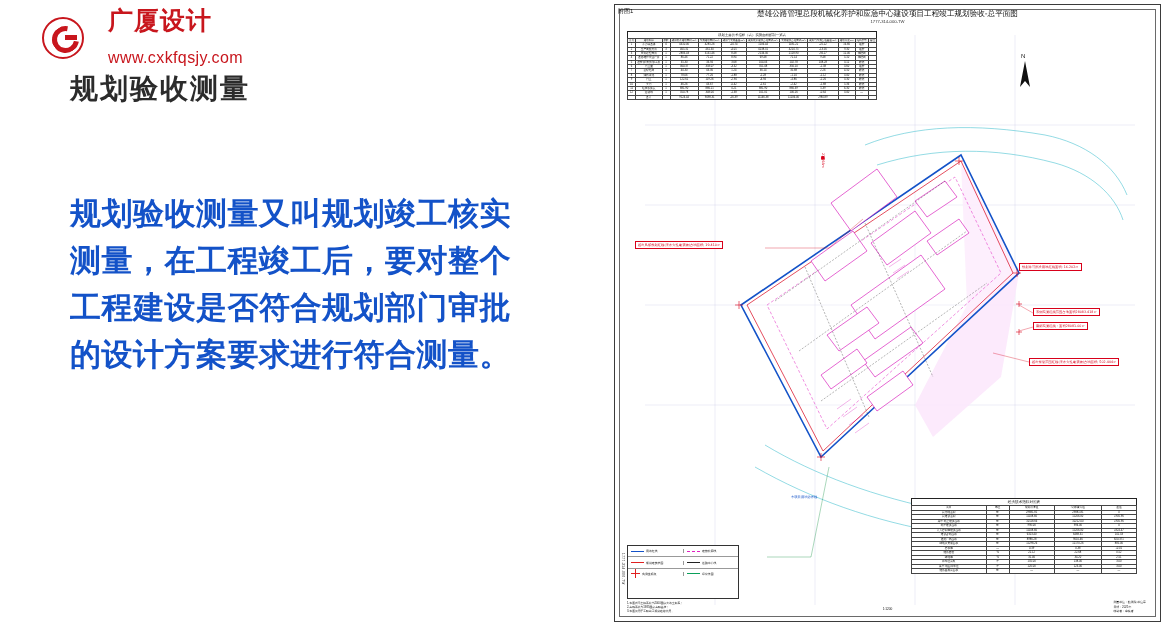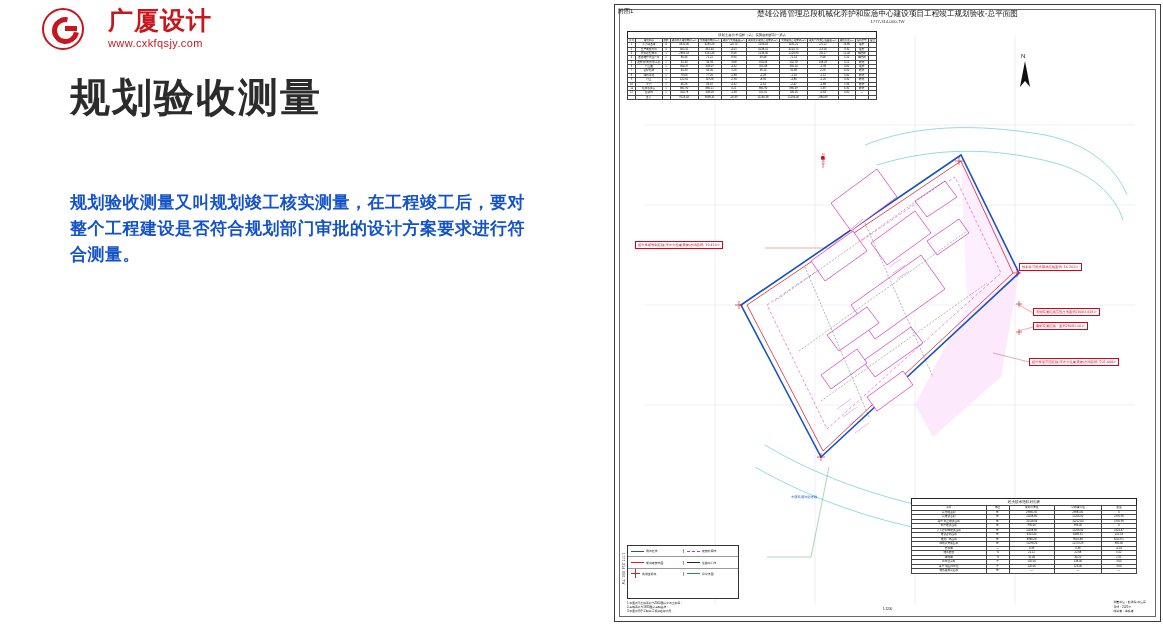--- a/index.html
+++ b/index.html
@@ -30,37 +30,37 @@
   }
   .logo-mark .bar{
     position:absolute;right:5px;top:16px;width:12px;height:5px;background:#c8161d;
   }
   .logo-text{line-height:1.05;}
   .logo-cn{
     font-family:"DejaVu Sans",sans-serif;
     font-size:25px;font-weight:bold;color:#c8161d;letter-spacing:1px;
   }
   .logo-en{
-    font-size:11px;color:#c8161d;letter-spacing:.4px;margin-top:4px;
+    font-size:16px;color:#c8161d;letter-spacing:.4px;margin-top:16px;
     font-family:"Liberation Sans",sans-serif;
   }
   .title-cn{
     position:absolute;left:70px;top:70px;
     font-family:"DejaVu Sans",sans-serif;
-    font-size:40px;font-weight:bold;color:#2b2b2b;letter-spacing:2px;
+    font-size:28px;font-weight:bold;color:#2b2b2b;letter-spacing:2px;
   }
   .title-en{
     position:absolute;left:70px;top:112px;
     font-size:20px;color:#8c8c8c;letter-spacing:.6px;
     font-family:"Liberation Sans",sans-serif;
   }
   .body-text{
     position:absolute;left:70px;top:190px;width:470px;
     font-family:"DejaVu Sans",sans-serif;
-    font-size:17px;font-weight:bold;color:#1352c8;
+    font-size:31px;font-weight:bold;color:#1352c8;
     line-height:1.52;letter-spacing:.5px;
   }
   
   .drawing{
     position:absolute;left:610px;top:0;width:553px;height:528px;
     background:#ffffff;
   }
   .sheet{
     position:absolute;left:4px;top:4px;width:545px;height:616px;
     border:1px solid #3b3b3b;background:#fff;

